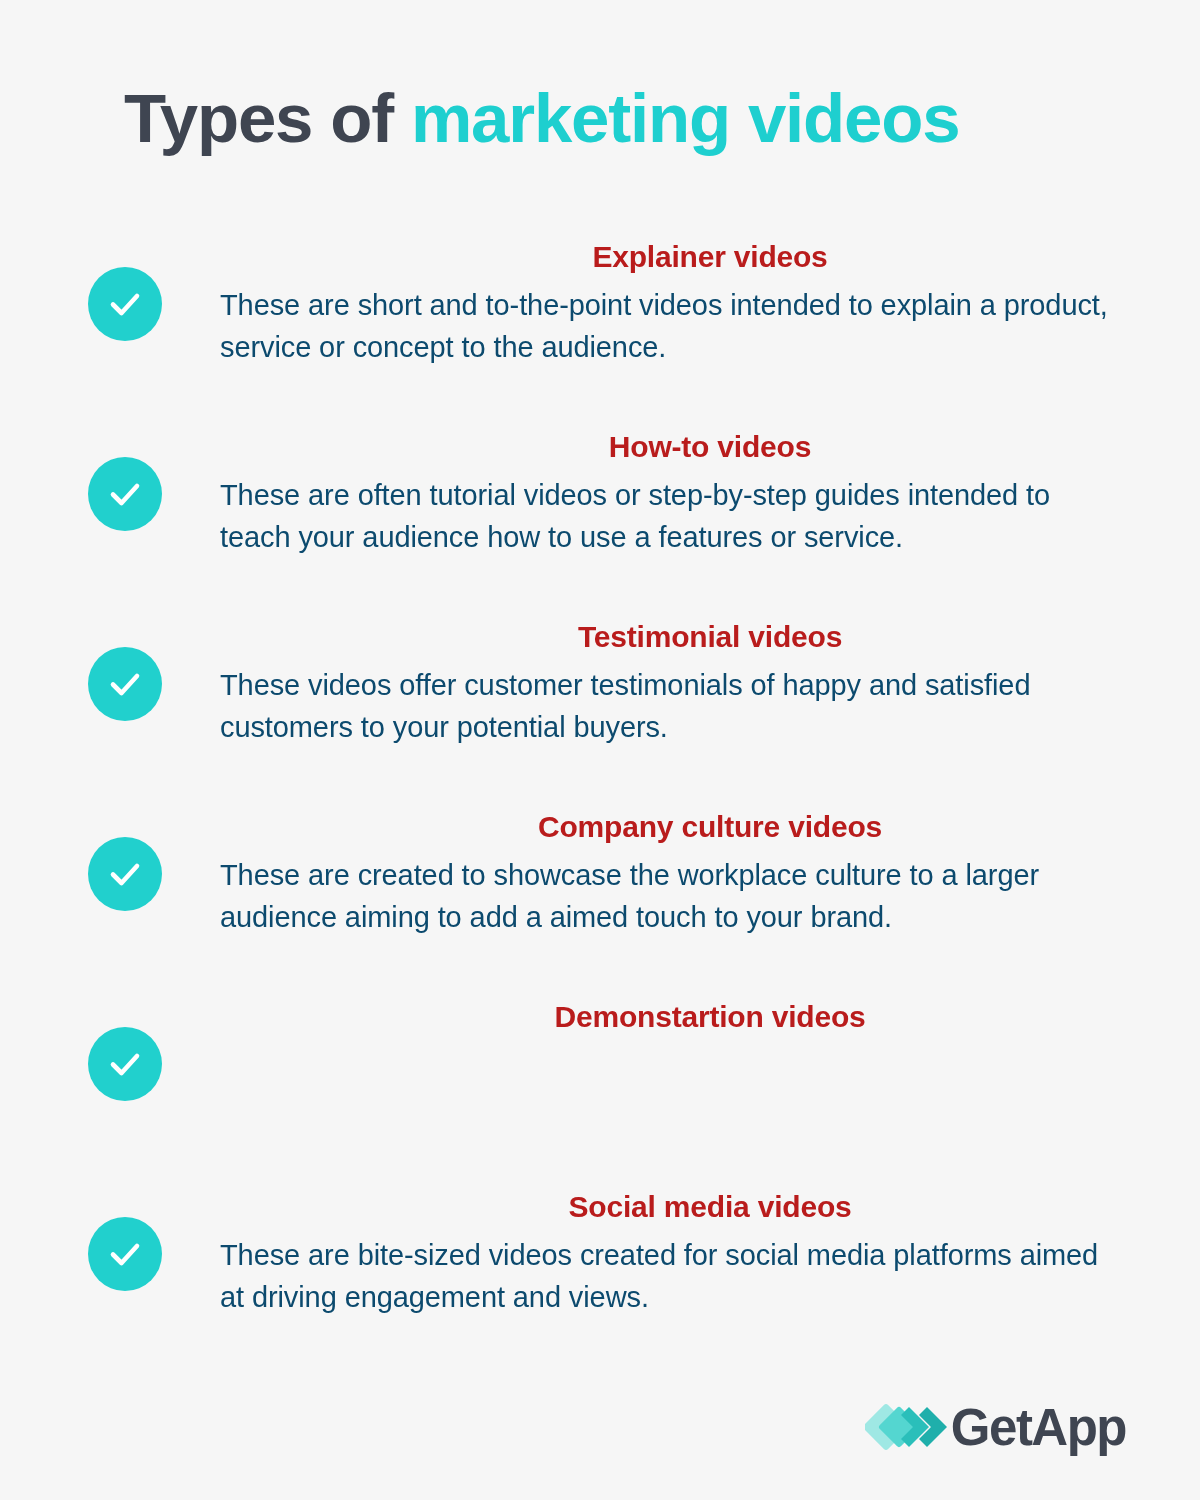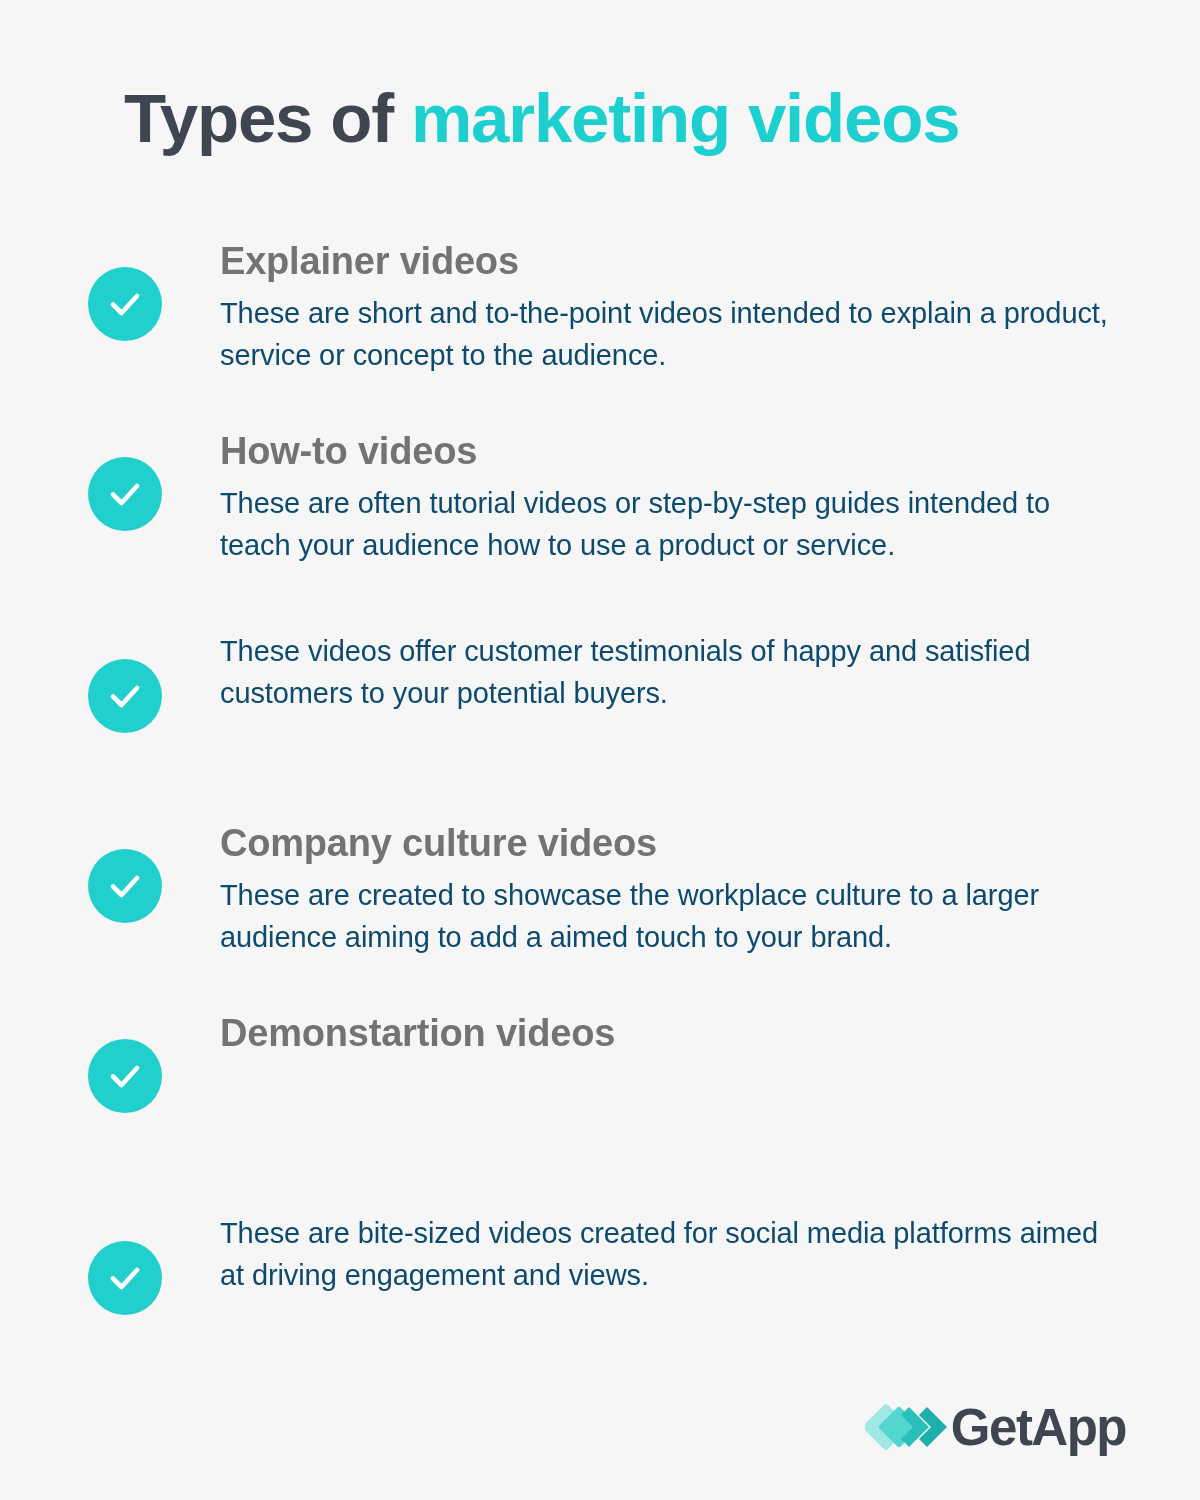--- a/index.html
+++ b/index.html
@@ -71,26 +71,27 @@
     justify-content: center;
   }
 
   .check-badge svg {
     display: block;
     width: 40px;
     height: 40px;
   }
 
   .item-heading {
-    font-size: 38px;
+    font-size: 30px;
     font-weight: bold;
-    color: #737373;
+    color: #b91c1c;
     line-height: 1.0;
     letter-spacing: -0.2px;
     padding-top: 4px;
+    text-align: center;
   }
 
   .item-description {
     font-size: 29px;
     font-weight: normal;
     color: #0c4a6e;
     line-height: 42px;
     letter-spacing: -0.1px;
     margin-top: 12px;
     max-width: 900px;
@@ -144,29 +145,30 @@
       <div class="item-description">These are short and to-the-point videos intended to explain a product, service or concept to the audience.</div>
     </div>
 
     <div class="video-type-item">
       <div class="check-badge">
         <svg viewBox="0 0 40 40" aria-hidden="true">
           <path d="M8 20.5 L16.5 29 L32 12" fill="none" stroke="#ffffff" stroke-width="4.6" stroke-linecap="round" stroke-linejoin="round"></path>
         </svg>
       </div>
       <div class="item-heading">How-to videos</div>
-      <div class="item-description">These are often tutorial videos or step-by-step guides intended to teach your audience how to use a product or service.</div>
-    </div>
-
-    <div class="video-type-item">
-      <div class="check-badge">
-        <svg viewBox="0 0 40 40" aria-hidden="true">
-          <path d="M8 20.5 L16.5 29 L32 12" fill="none" stroke="#ffffff" stroke-width="4.6" stroke-linecap="round" stroke-linejoin="round"></path>
-        </svg>
-      </div>
+      <div class="item-description">These are often tutorial videos or step-by-step guides intended to teach your audience how to use a features or service.</div>
+    </div>
+
+    <div class="video-type-item">
+      <div class="check-badge">
+        <svg viewBox="0 0 40 40" aria-hidden="true">
+          <path d="M8 20.5 L16.5 29 L32 12" fill="none" stroke="#ffffff" stroke-width="4.6" stroke-linecap="round" stroke-linejoin="round"></path>
+        </svg>
+      </div>
+      <div class="item-heading">Testimonial videos</div>
       <div class="item-description">These videos offer customer testimonials of happy and satisfied customers to your potential buyers.</div>
     </div>
 
     <div class="video-type-item">
       <div class="check-badge">
         <svg viewBox="0 0 40 40" aria-hidden="true">
           <path d="M8 20.5 L16.5 29 L32 12" fill="none" stroke="#ffffff" stroke-width="4.6" stroke-linecap="round" stroke-linejoin="round"></path>
         </svg>
       </div>
       <div class="item-heading">Company culture videos</div>
@@ -181,20 +183,21 @@
       </div>
       <div class="item-heading">Demonstartion videos</div>
     </div>
 
     <div class="video-type-item">
       <div class="check-badge">
         <svg viewBox="0 0 40 40" aria-hidden="true">
           <path d="M8 20.5 L16.5 29 L32 12" fill="none" stroke="#ffffff" stroke-width="4.6" stroke-linecap="round" stroke-linejoin="round"></path>
         </svg>
       </div>
+      <div class="item-heading">Social media videos</div>
       <div class="item-description">These are bite-sized videos created for social media platforms aimed at driving engagement and views.</div>
     </div>
 
   </div>
 
   <div class="brand-logo">
     <span class="brand-mark">
       <svg viewBox="0 0 86 58" width="86" height="58" aria-hidden="true">
 
         <rect x="4" y="12" width="34" height="34" rx="3" transform="rotate(45 21 29)" fill="#9FE8E4"></rect>

